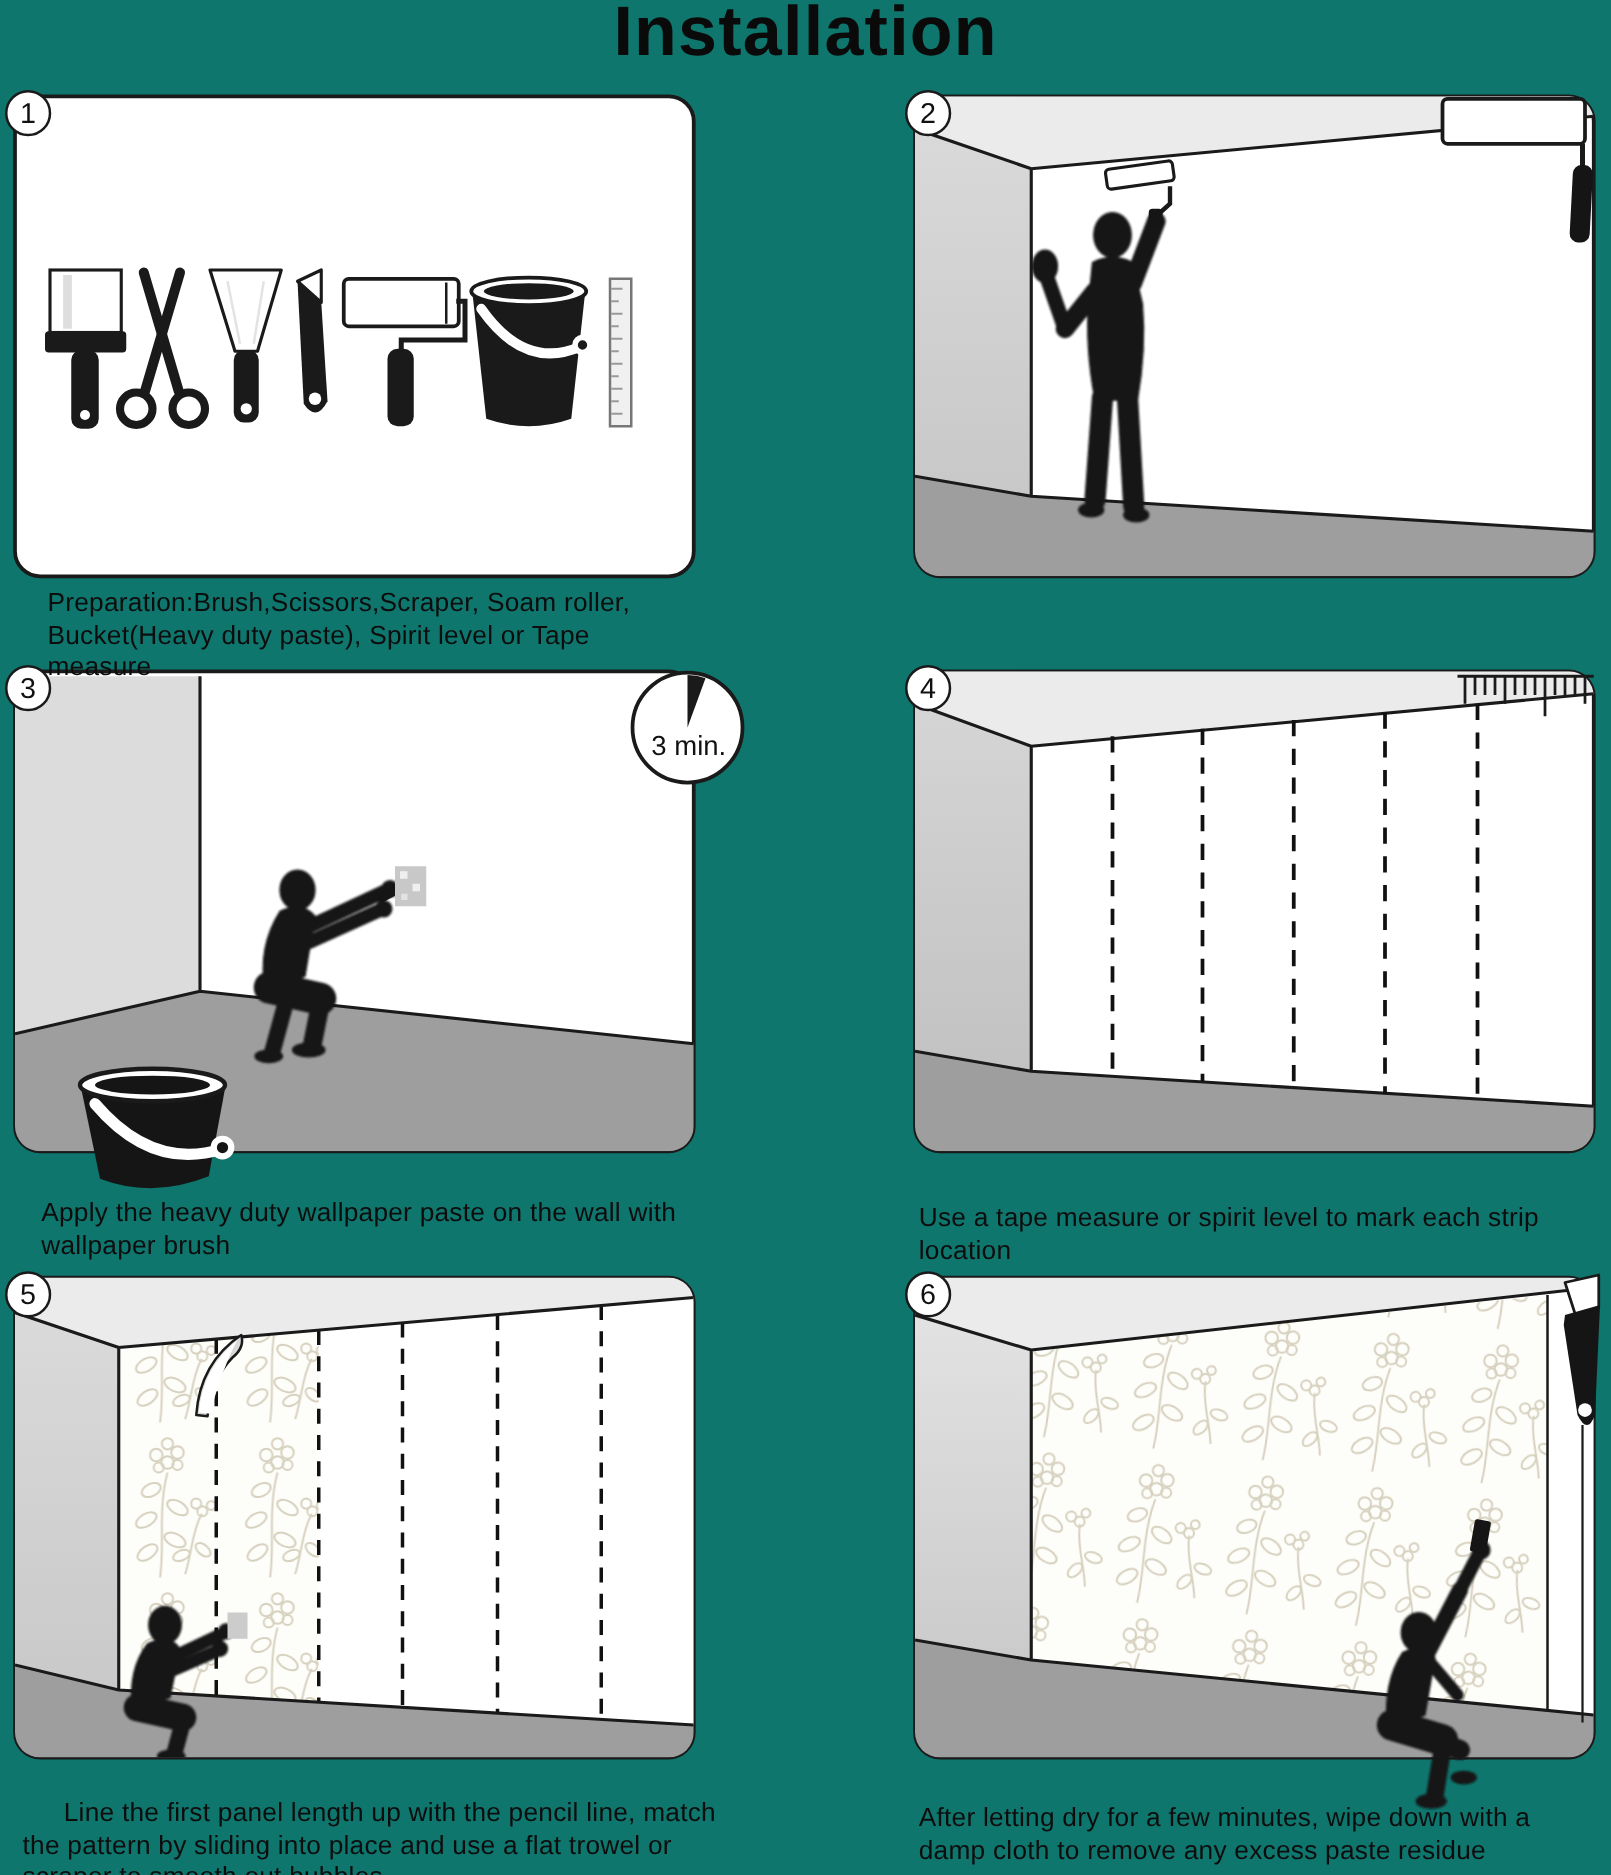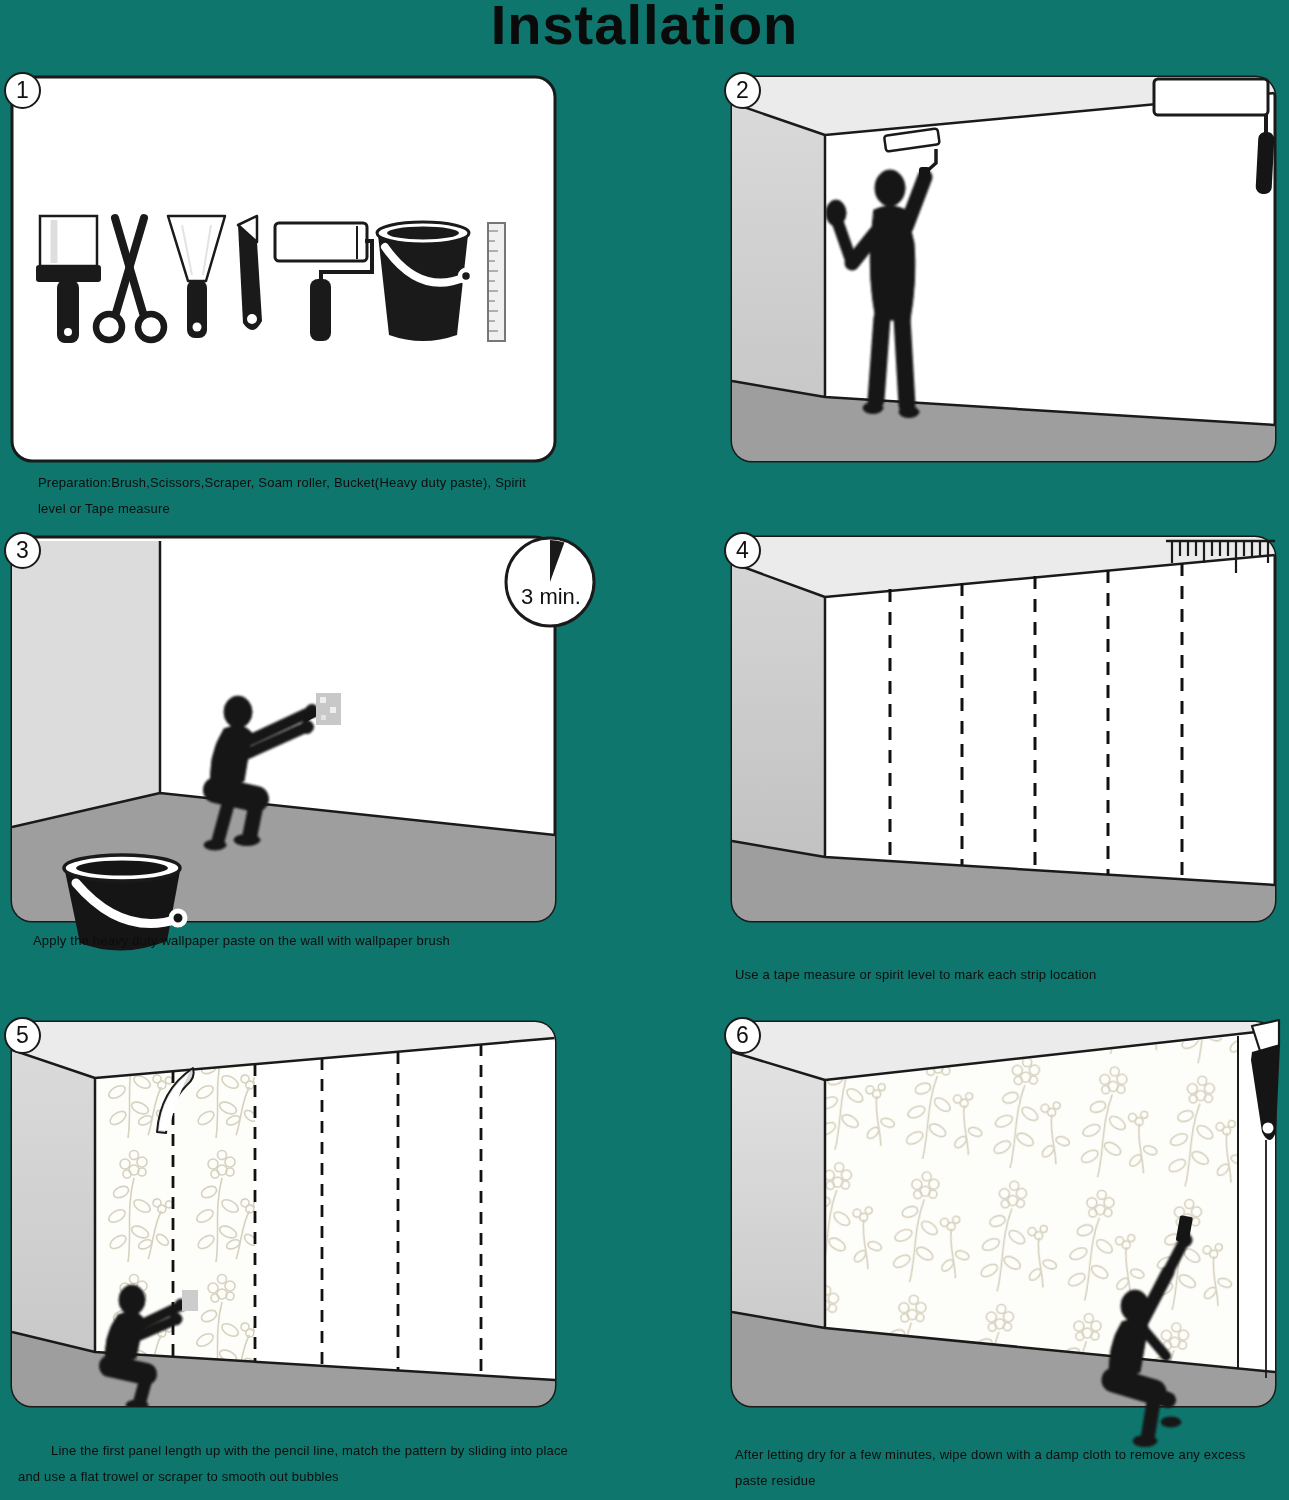--- a/index.html
+++ b/index.html
@@ -5,21 +5,21 @@
   html,body{margin:0;padding:0;background:#fff;}
   .page{position:relative;width:1289px;height:1500px;background:#0f766e;overflow:hidden;
         font-family:"Liberation Sans",sans-serif;color:#0d0d0d;}
   .title{position:absolute;top:-8px;left:0;right:0;text-align:center;
          font-size:56px;font-weight:700;letter-spacing:1px;color:#0a0a0a;}
   .panel{position:absolute;width:547px;height:388px;}
   .panel svg{position:absolute;top:0;left:0;overflow:visible;display:block;}
   .badge{position:absolute;left:-6px;top:-3px;width:33px;height:33px;background:#fff;
          border:2.5px solid #1a1a1a;border-radius:50%;display:flex;align-items:center;
          justify-content:center;font-size:23px;color:#111;z-index:5;}
-  .caption{position:absolute;font-size:13px;line-height:25.5px;letter-spacing:0.2px;color:#0d0d0d;}
+  .caption{position:absolute;font-size:21px;line-height:25.5px;letter-spacing:0.2px;color:#0d0d0d;}
   .cap5{text-indent:33px;}
   svg text{font-family:"Liberation Sans",sans-serif;}
 </style>
 </head>
 <body>
 
 <div class="page">
 
   <div class="title">Installation</div>
 
@@ -342,18 +342,18 @@
       <g>
         <polygon points="522,6 549,0 549,26 531,34" fill="#fff" stroke="#1a1a1a" stroke-width="2.2" stroke-linejoin="round"></polygon>
         <path d="M522 32 L550 24 L546 112 Q540 128 532 112 L521 40 Z" fill="#151515"></path>
         <circle cx="538" cy="108" r="5.5" fill="#fff"></circle>
       </g>
     </svg>
     <div class="badge">6</div>
   </div>
 
   <div class="caption" style="left:38px;top:470px;width:505px;">Preparation:Brush,Scissors,Scraper, Soam roller, Bucket(Heavy duty paste), Spirit level or Tape measure</div>
-  <div class="caption" style="left:33px;top:928px;width:520px;">Apply the heavy duty wallpaper paste on the wall with wallpaper brush</div>
+  <div class="caption" style="left:33px;top:958px;width:520px;">Apply the heavy duty wallpaper paste on the wall with wallpaper brush</div>
   <div class="caption" style="left:735px;top:962px;width:560px;">Use a tape measure or spirit level to mark each strip location</div>
   <div class="caption cap5" style="left:18px;top:1438px;width:575px;">Line the first panel length up with the pencil line, match the pattern by sliding into place and use a flat trowel or scraper to smooth out bubbles</div>
   <div class="caption" style="left:735px;top:1442px;width:535px;">After letting dry for a few minutes, wipe down with a damp cloth to remove any excess paste residue</div>
 
 </div>
 
 </body></html>

